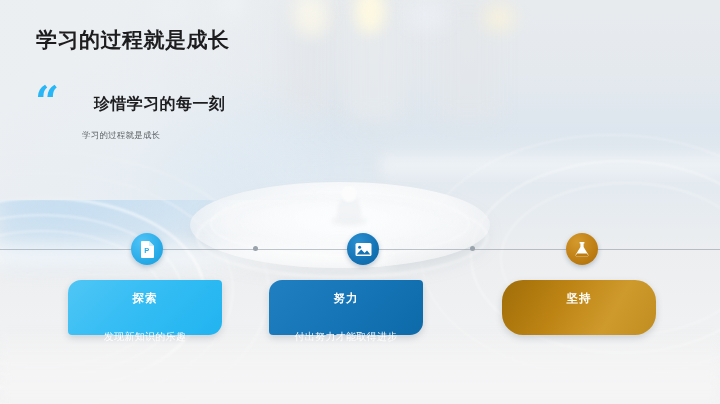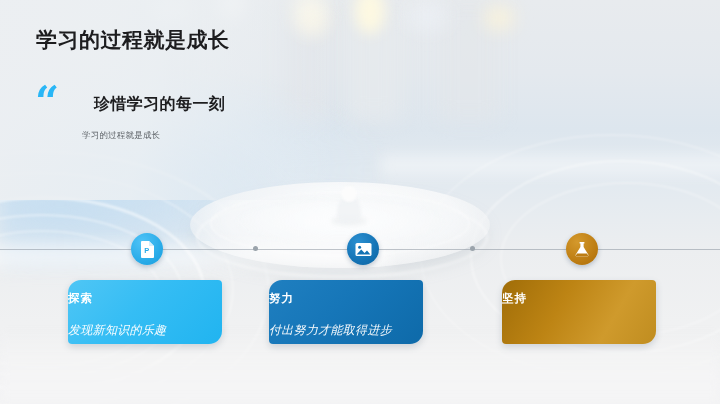--- a/index.html
+++ b/index.html
@@ -249,52 +249,53 @@
   .icon-circle.c1 { left: 131px; background: radial-gradient(circle at 35% 28%, #4fc3f7 0%, #29abe8 62%, #1b9ddb 100%); }
   .icon-circle.c2 { left: 347px; background: radial-gradient(circle at 35% 28%, #2a8fd0 0%, #1372b4 62%, #0d639f 100%); }
   .icon-circle.c3 { left: 566px; background: radial-gradient(circle at 35% 28%, #d4992c 0%, #bd7d13 62%, #a96c08 100%); }
   .icon-circle svg { display: block; }
 
   
   .card {
     position: absolute;
     top: 280px;
     width: 154px;
-    height: 64px;
+    height: 55px;
     border-radius: 13px 4px 13px 4px;
     box-shadow: 0 3px 7px rgba(60,80,100,.20);
     color: #ffffff;
+    text-align: center;
     box-sizing: border-box;
     padding-top: 11px;
   }
   .card.card1 {
     left: 68px;
     background: linear-gradient(135deg, #4fc6f5 0%, #35bdf4 45%, #21b4f0 100%);
   }
   .card.card2 {
     left: 269px;
     background: linear-gradient(135deg, #1f7fc0 0%, #1676b8 45%, #0e6aa9 100%);
   }
   .card.card3 {
     left: 502px;
     background: linear-gradient(120deg, #a06d08 0%, #bd8414 38%, #cf9a2c 70%, #c08d20 100%);
+    border-radius: 21px;
   }
   .card-title {
     font-size: 11.5px;
     font-weight: bold;
     letter-spacing: 1px;
     line-height: 14px;
   }
   .card-desc {
-    margin-top: 20px;
-    font-size: 12px;
+    margin-top: 26px;
+    font-size: 10px;
     letter-spacing: .3px;
     line-height: 11px;
     color: rgba(255,255,255,.96);
-    font-style: italic;
   }
 </style>
 </head>
 <body>
 
 <div class="slide">
 
   <div class="bg-base"></div>
   <div class="band v4"></div>
   <div class="band v1"></div>

